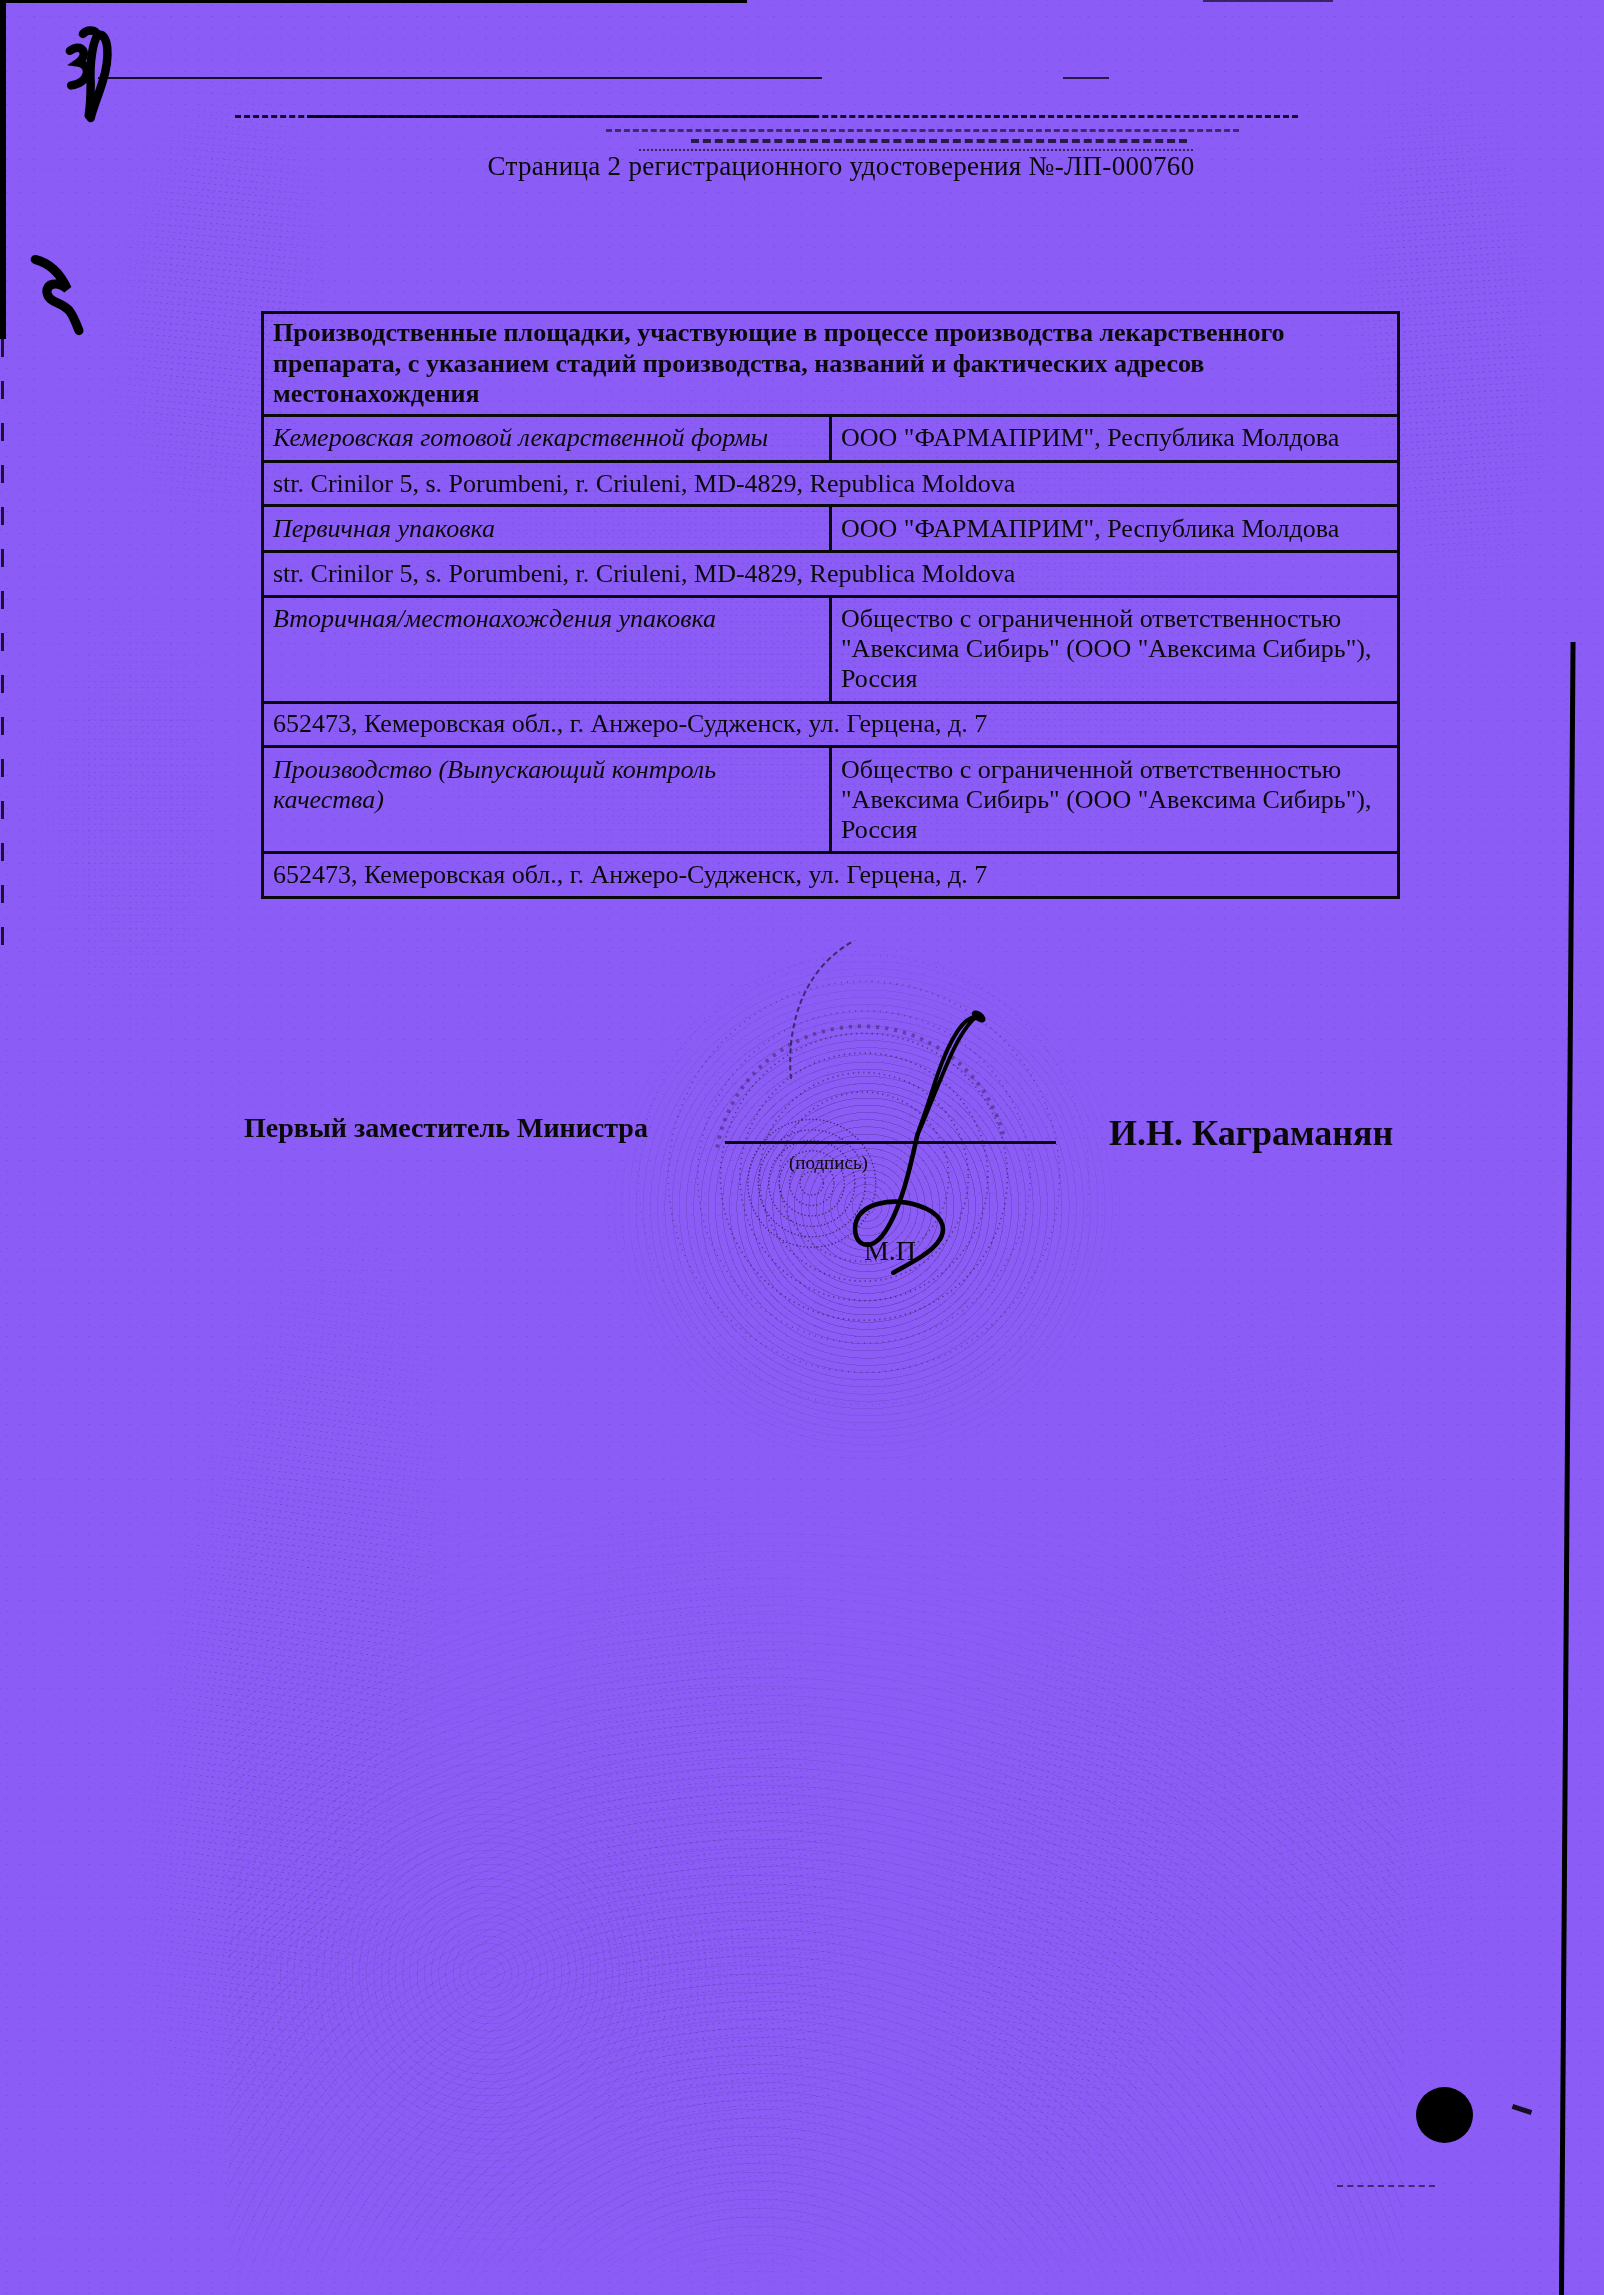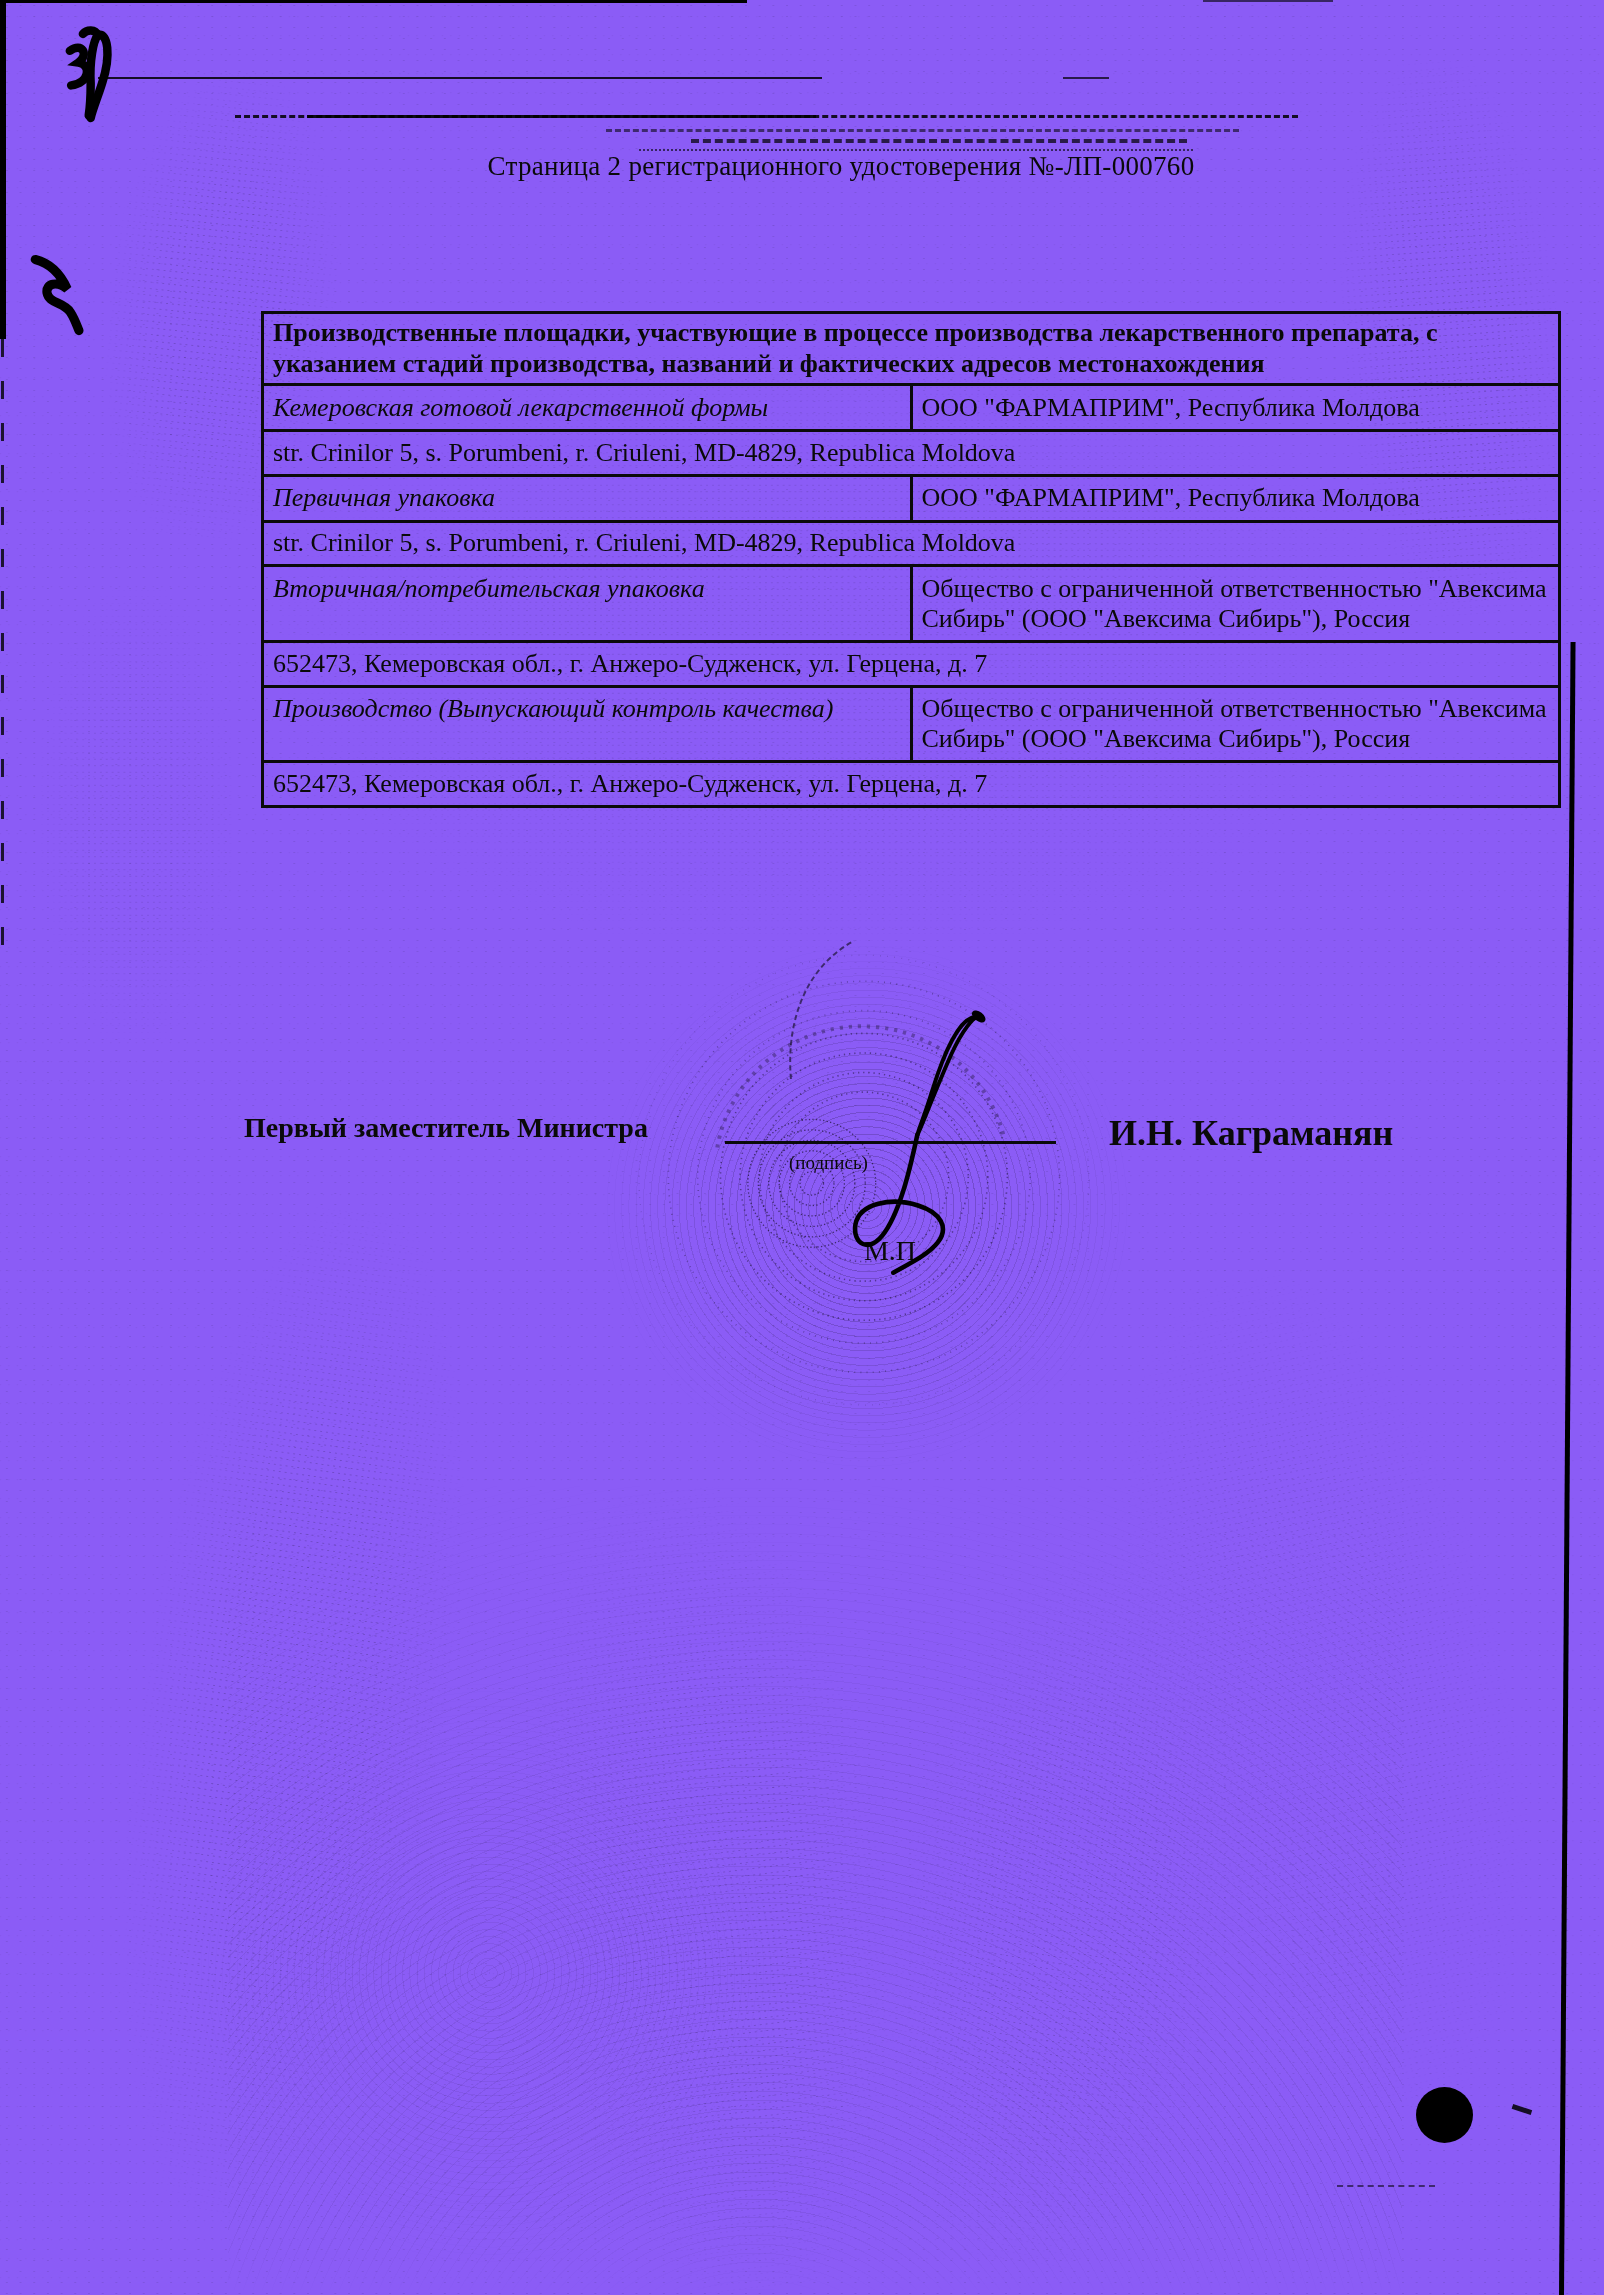--- a/index.html
+++ b/index.html
@@ -42,21 +42,21 @@
   
   .edge{position:absolute;background:#000;z-index:2;}
   .dashline{position:absolute;z-index:2;}
   
   .doc-header{
     position:absolute;left:417px;top:151px;width:848px;z-index:2;
     font-size:27px;letter-spacing:0.3px;text-align:center;white-space:nowrap;
   }
   
   .reg-table{
-    position:absolute;left:261px;top:311px;width:1300px;z-index:2;
+    position:absolute;left:261px;top:311px;width:1139px;z-index:2;
     border-collapse:collapse;table-layout:fixed;
     font-size:26px;line-height:1.15;
   }
   .reg-table td{
     border:3.3px solid #0a0a0a;
     vertical-align:top;
     padding:6.5px 9px;
     overflow:hidden;
   }
   .reg-table .col-stage{width:636px;}
@@ -122,21 +122,21 @@
       <td class="addr" colspan="2">str. Crinilor 5, s. Porumbeni, r. Criuleni, MD-4829, Republica Moldova</td>
     </tr>
     <tr>
       <td class="stage col-stage">Первичная упаковка</td>
       <td class="col-company">ООО "ФАРМАПРИМ", Республика Молдова</td>
     </tr>
     <tr>
       <td class="addr" colspan="2">str. Crinilor 5, s. Porumbeni, r. Criuleni, MD-4829, Republica Moldova</td>
     </tr>
     <tr>
-      <td class="stage col-stage">Вторичная/потребительская упаковка</td>
+      <td class="stage col-stage">Вторичная/местонахождения упаковка</td>
       <td class="col-company">Общество с ограниченной ответственностью "Авексима Сибирь" (ООО "Авексима Сибирь"), Россия</td>
     </tr>
     <tr>
       <td class="addr" colspan="2">652473, Кемеровская обл., г. Анжеро-Судженск, ул. Герцена, д. 7</td>
     </tr>
     <tr>
       <td class="stage col-stage">Производство (Выпускающий контроль качества)</td>
       <td class="col-company">Общество с ограниченной ответственностью "Авексима Сибирь" (ООО "Авексима Сибирь"), Россия</td>
     </tr>
     <tr>

